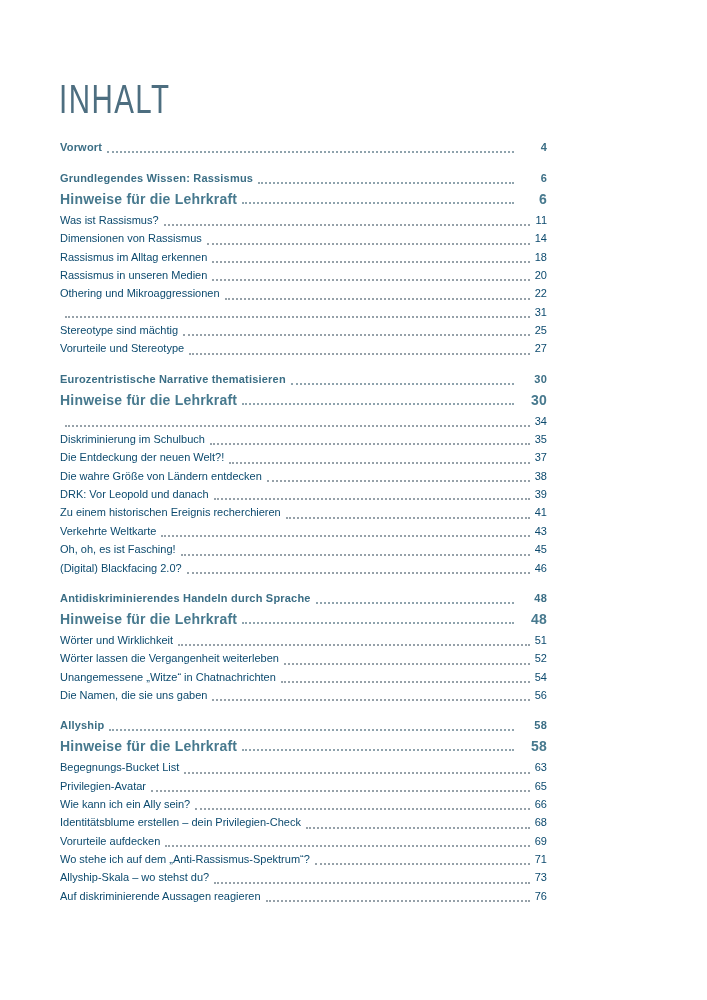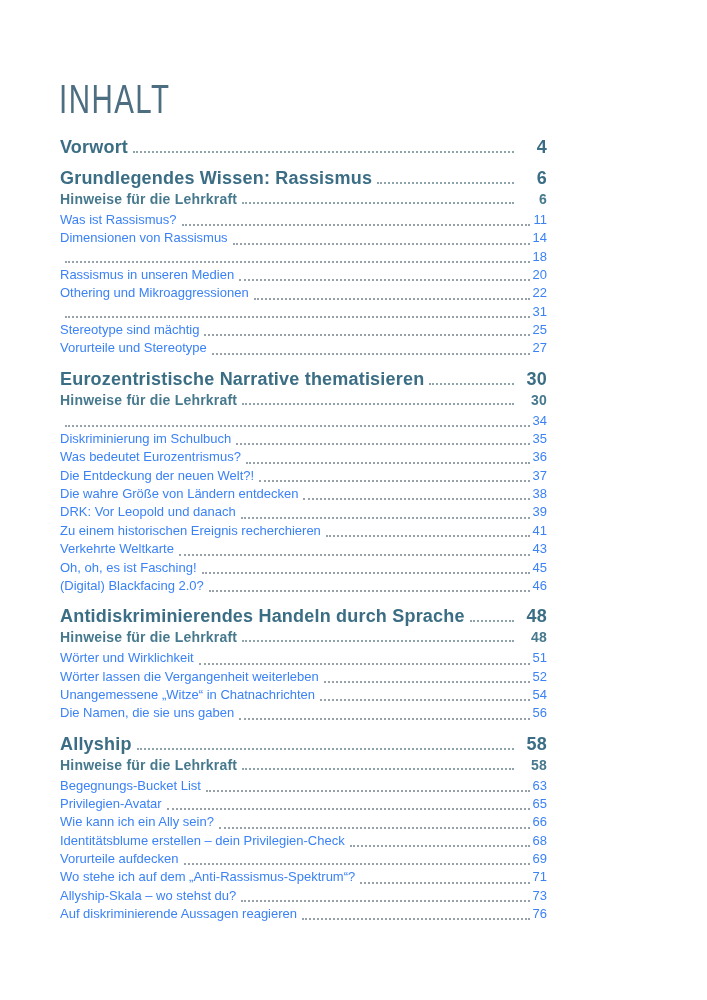--- a/index.html
+++ b/index.html
@@ -54,21 +54,21 @@
   }
   .row .pagenum {
     text-align: right;
     white-space: nowrap;
   }
   
   .row.chapter {
     margin-top: 12px;
     margin-bottom: 2px;
     font-weight: 700;
-    font-size: 18px;
+    font-size: 11px;
     line-height: 19px;
     color: #3b6e85;
     letter-spacing: 0.2px;
   }
   .row.chapter .pagenum { min-width: 26px; padding-left: 5px; }
   .row.chapter .leader { border-bottom-color: #8fa3ad; margin-bottom: 4px; }
   
   .row.sub {
     margin-bottom: 3px;
     font-weight: 700;
@@ -76,23 +76,23 @@
     line-height: 18px;
     color: #47798e;
     letter-spacing: 0.2px;
     align-items: flex-end;
   }
   .row.sub .pagenum { min-width: 26px; padding-left: 5px; }
   .row.sub .leader { border-bottom-color: #8fa3ad; margin-bottom: 4px; }
   
   .row.entry {
     font-weight: 400;
-    font-size: 13px;
+    font-size: 11px;
     line-height: 18.35px;
-    color: #3b82f6;
+    color: #0c4a6e;
   }
   .row.entry .pagenum { min-width: 15px; }
   .row.entry .leader { margin-bottom: 3px; }
 </style>
 </head>
 <body>
 
 <div class="page">
   <h1 class="page-title">INHALT</h1>
   <div class="toc">
@@ -115,20 +115,21 @@
         <span class="label">Was ist Rassismus?</span>
         <span class="leader"></span>
         <span class="pagenum">11</span>
       </div>
       <div class="row entry">
         <span class="label">Dimensionen von Rassismus</span>
         <span class="leader"></span>
         <span class="pagenum">14</span>
       </div>
       <div class="row entry">
+        <span class="label">Rassismus im Alltag erkennen</span>
         <span class="leader"></span>
         <span class="pagenum">18</span>
       </div>
       <div class="row entry">
         <span class="label">Rassismus in unseren Medien</span>
         <span class="leader"></span>
         <span class="pagenum">20</span>
       </div>
       <div class="row entry">
         <span class="label">Othering und Mikroaggressionen</span>
@@ -160,25 +161,20 @@
         <span class="pagenum">30</span>
       </div>
       <div class="row entry">
         <span class="leader"></span>
         <span class="pagenum">34</span>
       </div>
       <div class="row entry">
         <span class="label">Diskriminierung im Schulbuch</span>
         <span class="leader"></span>
         <span class="pagenum">35</span>
-      </div>
-      <div class="row entry">
-        <span class="label">Was bedeutet Eurozentrismus?</span>
-        <span class="leader"></span>
-        <span class="pagenum">36</span>
       </div>
       <div class="row entry">
         <span class="label">Die Entdeckung der neuen Welt?!</span>
         <span class="leader"></span>
         <span class="pagenum">37</span>
       </div>
       <div class="row entry">
         <span class="label">Die wahre Größe von Ländern entdecken</span>
         <span class="leader"></span>
         <span class="pagenum">38</span>

